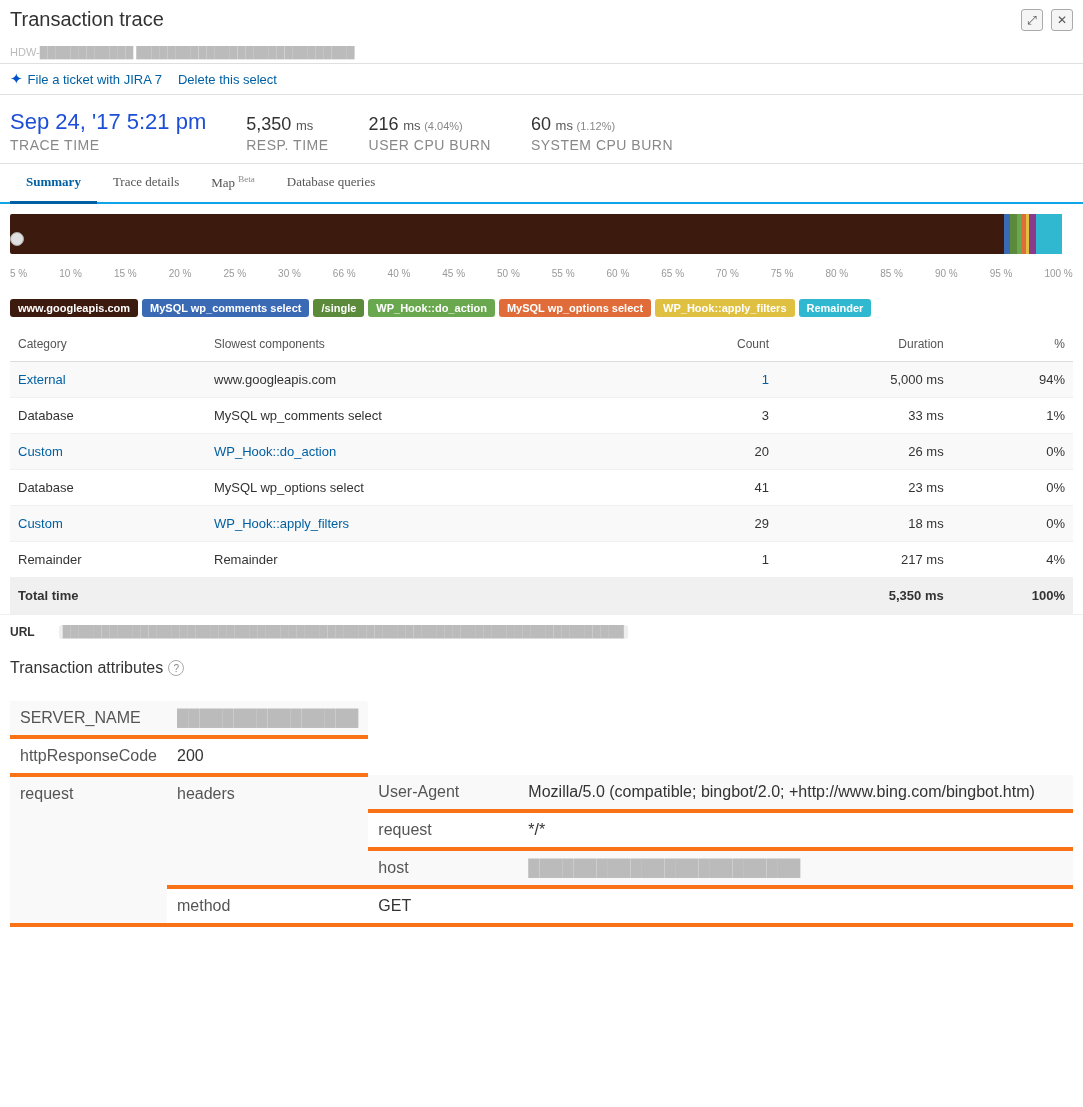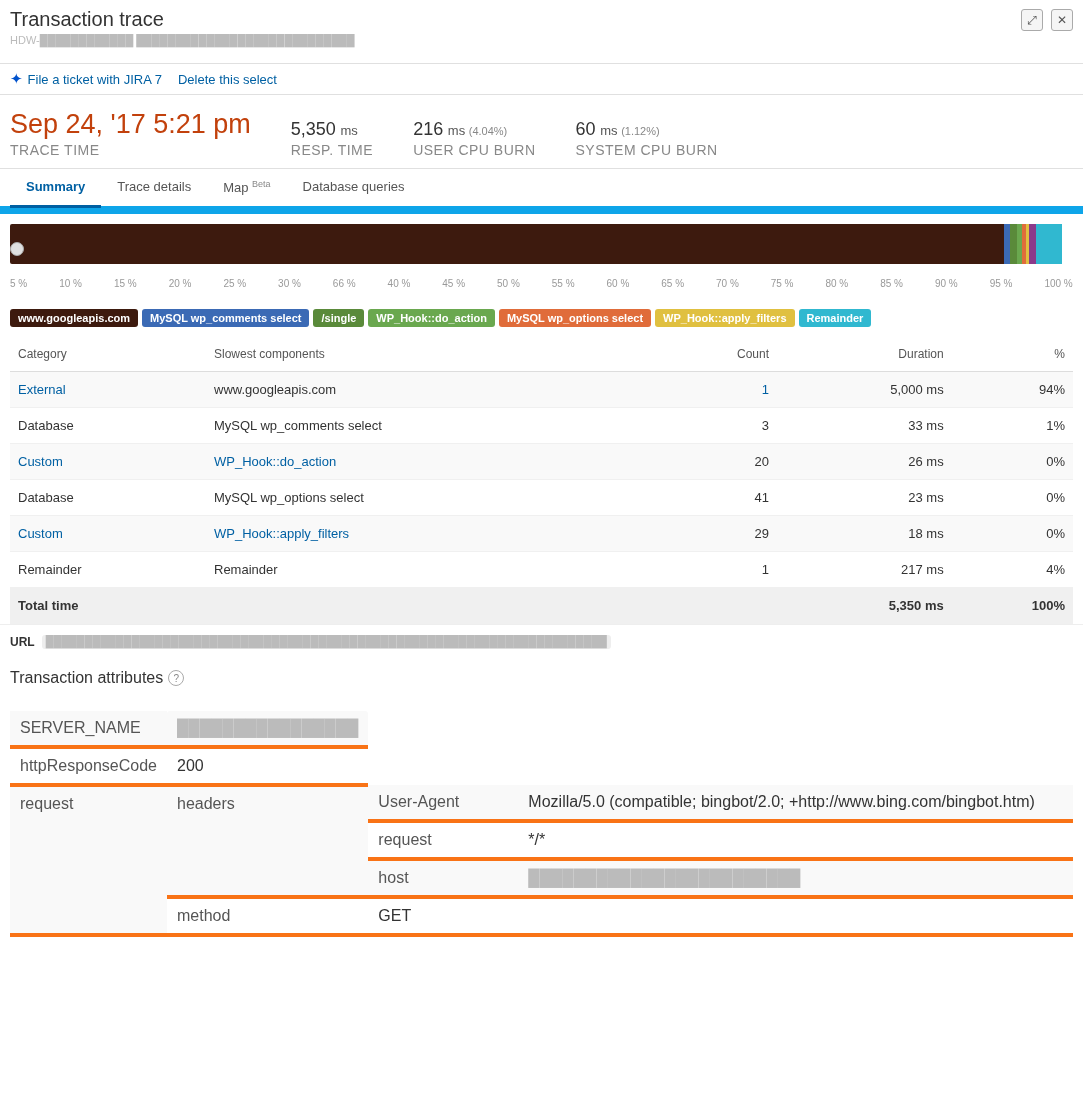--- a/index.html
+++ b/index.html
@@ -1,37 +1,37 @@
 <!DOCTYPE html>
 <html><head>
   <meta charset="utf-8">
   <style>
     * { box-sizing: border-box; margin: 0; padding: 0; }
     body { font-family: Arial, sans-serif; font-size: 13px; color: #333; background: #fff; width: 1083px; }
 
-    .top-bar { padding: 8px 10px 16px; border-bottom: 1px solid #e0e0e0; }
+    .top-bar { padding: 8px 10px 4px; border-bottom: 1px solid #e0e0e0; }
     .title-row { display: flex; align-items: center; justify-content: space-between; }
     .page-title { font-size: 20px; font-weight: normal; color: #333; }
     .title-icons { display: flex; gap: 8px; }
     .icon-btn { width: 22px; height: 22px; display: inline-flex; align-items: center; justify-content: center; cursor: pointer; border: 1px solid #aaa; border-radius: 3px; background: #f5f5f5; font-size: 12px; color: #555; }
-    .subtitle { font-size: 12px; color: #999; margin-top: 2px; }
+    .subtitle { font-size: 12px; color: #999; margin-top: 14px; }
 
     .action-bar { padding: 6px 10px; display: flex; align-items: center; gap: 16px; border-bottom: 1px solid #e0e0e0; }
     .action-btn { display: flex; align-items: center; gap: 5px; color: #0060a3; font-size: 13px; cursor: pointer; text-decoration: none; }
     .jira-icon { color: #0052cc; font-size: 15px; }
 
     .metrics-bar { padding: 14px 10px 10px; display: flex; gap: 40px; align-items: flex-end; border-bottom: 1px solid #e0e0e0; }
     .metric-block {}
     .metric-value { font-size: 18px; font-weight: 300; color: #333; }
     .metric-unit { font-size: 13px; color: #555; margin-left: 1px; }
     .metric-pct { font-size: 11px; color: #888; }
     .metric-label { font-size: 14px; color: #888; text-transform: uppercase; letter-spacing: 0.5px; margin-top: 2px; }
-    .metric-date { font-size: 27px; font-weight: 300; color: #c2410c; }
-
-    .tabs { display: flex; padding: 0 10px; border-bottom: 8px solid #0ea5e9; margin-top: 0; }
+    .metric-date { font-size: 22px; font-weight: 300; color: #1d4ed8; }
+
+    .tabs { display: flex; padding: 0 10px; border-bottom: 2px solid #0ea5e9; margin-top: 0; font-family: Liberation Serif, serif; }
     .tab { padding: 10px 16px; cursor: pointer; font-size: 13px; color: #555; border-bottom: 3px solid transparent; margin-bottom: -2px; }
     .tab.active { color: #0060a3; border-bottom: 3px solid #0060a3; font-weight: bold; }
     .tab sup { font-size: 9px; color: #888; font-weight: normal; }
 
     .chart-area { padding: 10px; background: #fff; }
     .timeline-bar-container { position: relative; height: 50px; margin-bottom: 4px; }
     .timeline-bar { height: 40px; width: 100%; position: relative; overflow: hidden; border-radius: 2px; display: flex; }
     .bar-segment { height: 100%; }
     .circle-handle { width: 14px; height: 14px; border-radius: 50%; background: #e0e0e0; border: 1px solid #aaa; position: absolute; left: 0; top: 50%; transform: translateY(-50%); cursor: pointer; }
     .pct-labels { display: flex; justify-content: space-between; padding: 0 0 4px; font-size: 10px; color: #999; }
@@ -42,21 +42,21 @@
     .table-section { padding: 0 10px; }
     table { width: 100%; border-collapse: collapse; }
     th { text-align: left; padding: 10px 8px; font-size: 12px; color: #555; font-weight: normal; border-bottom: 1px solid #ddd; }
     th.right { text-align: right; }
     td { padding: 10px 8px; font-size: 13px; border-bottom: 1px solid #f0f0f0; vertical-align: middle; }
     td.right { text-align: right; }
     tr:nth-child(odd) td { background: #f9f9f9; }
     tr:nth-child(even) td { background: #fff; }
     .total-row td { font-weight: bold; background: #f0f0f0 !important; }
 
-    .url-section { padding: 10px 10px; border-top: 1px solid #eee; display: flex; gap: 7px; font-size: 12px; color: #555; }
+    .url-section { padding: 10px 10px; border-top: 1px solid #eee; display: flex; gap: 24px; font-size: 12px; color: #555; }
     .url-label { font-weight: bold; color: #333; }
     .url-value { color: #aaa; font-size: 11px; }
     .blurred { color: #bbb; background: #eee; border-radius: 3px; padding: 0 4px; }
 
     .attributes-section { padding: 10px 10px; }
     .attributes-title { font-size: 16px; font-weight: normal; color: #333; margin-bottom: 24px; display: flex; align-items: center; gap: 5px; }
     .help-icon { width: 16px; height: 16px; border-radius: 50%; border: 1px solid #aaa; display: inline-flex; align-items: center; justify-content: center; font-size: 10px; color: #888; cursor: pointer; }
     .attr-table { width: 100%; border-collapse: collapse; }
     .attr-table td { padding: 8px 10px; font-size: 16px; vertical-align: top; border-bottom: 4px solid #f97316; }
     .attr-table tr:nth-child(odd) td { background: #f9f9f9; }

